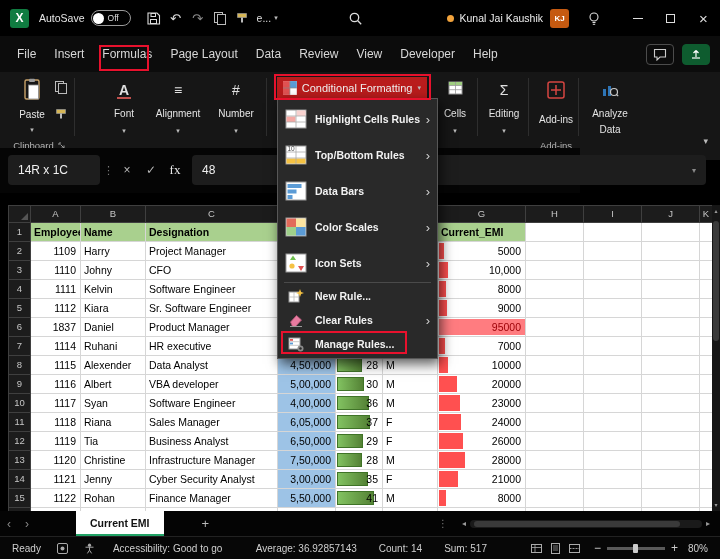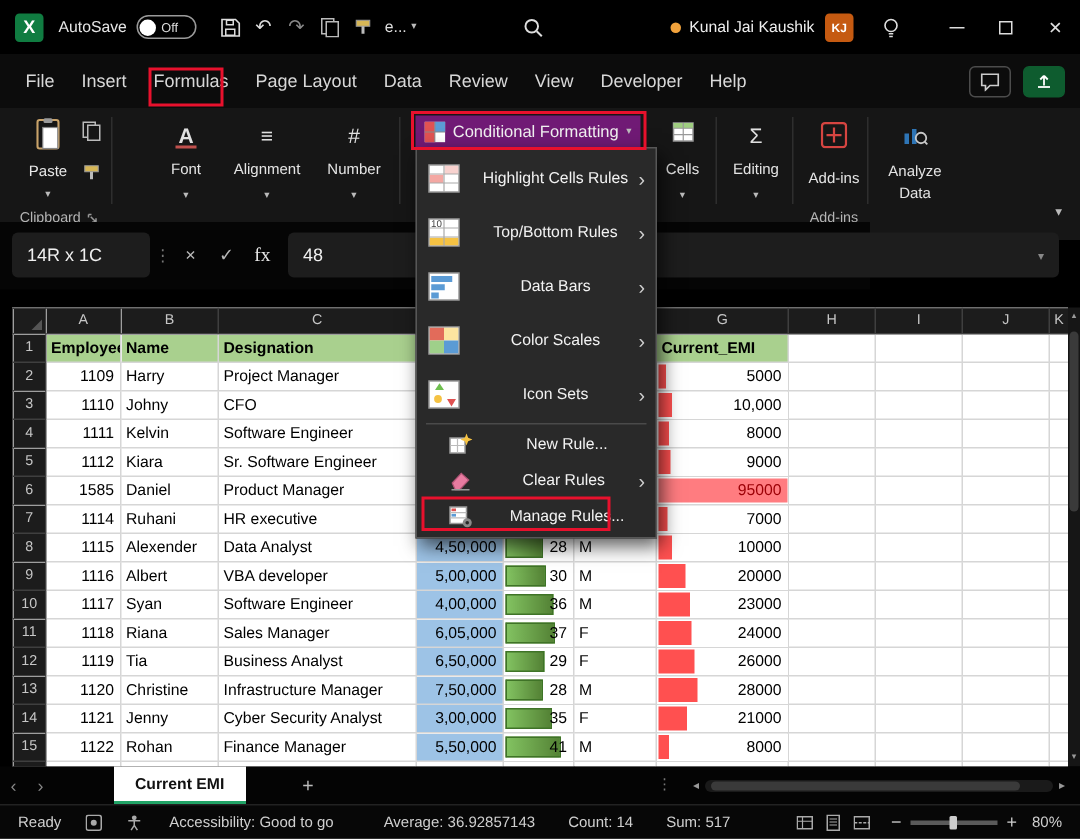--- a/index.html
+++ b/index.html
@@ -50,21 +50,21 @@
                align-items:center; justify-content:space-between; padding:2px 0; font-size:10px; color:#e8e8e8; }
   .mini-col { position:absolute; left:54px; top:8px; display:flex; flex-direction:column; gap:9px; }
   .grp-label { position:absolute; top:68px; font-size:9.5px; color:#b5b5b5; display:flex; align-items:center;
                justify-content:center; gap:4px; }
   .cgroup { position:absolute; top:6px; height:58px; display:flex; flex-direction:column; align-items:center;
             justify-content:space-between; padding:3px 0 1px; color:#e4e4e4; }
   .cg-icon { font-size:14px; height:18px; line-height:18px; color:#e0e0e0; }
   .cg-icon.fontA { border-bottom:2px solid #c0504d; padding:0 2px; font-weight:bold; }
   .cg-label { font-size:10px; }
   .tri { font-size:7px; color:#bbb; line-height:8px; }
-  .cf-btn { position:absolute; left:277px; top:5px; width:150px; height:21px; background:#701a75;
+  .cf-btn { position:absolute; left:277px; top:5px; width:150px; height:21px; background:#b91c1c;
             display:flex; align-items:center; gap:5px; padding:0 6px; font-size:11px; color:#f0f0f0; }
   .cf-btn .lbl { flex:1; white-space:nowrap; }
   .collapse-chev { position:absolute; right:12px; top:64px; font-size:9px; color:#bbb; }
 
   
   .fbar { position:absolute; left:0; top:148px; width:580px; height:45px; background:#050505; }
   .namebox { position:absolute; left:8px; top:7px; width:92px; height:30px; background:#1d1d1d; border-radius:4px;
              display:flex; align-items:center; padding-left:10px; font-size:12px; color:#f0f0f0; }
   .fb-dots { position:absolute; left:103px; top:7px; height:30px; display:flex; align-items:center; color:#777; font-size:11px; }
   .fb-btn { position:absolute; top:7px; height:30px; width:22px; display:flex; align-items:center; justify-content:center;
@@ -99,23 +99,23 @@
   .vscroll { position:absolute; left:712px; top:205px; width:8px; height:306px; background:#161616;
              display:flex; flex-direction:column; align-items:center; }
   .vscroll .arr { font-size:6px; color:#999; height:12px; line-height:12px; }
   .vthumb { width:6px; height:120px; background:#3a3a3a; border-radius:3px; margin-top:4px; }
   .vs-sp { flex:1; }
 
   
   .cf-menu { position:absolute; left:277px; top:98px; width:161px; background:#292929; border:1px solid #575757;
              box-shadow:3px 5px 12px rgba(0,0,0,.65); z-index:50; padding:2px 0; }
   .cf-item { display:flex; align-items:center; height:36px; padding:0 7px 0 5px; color:#f2f2f2; }
-  .cf-item.sm { height:24px;margin-left:11px; }
+  .cf-item.sm { height:24px; }
   .cf-ic { width:26px; display:flex; align-items:center; justify-content:center; }
-  .cf-lbl { font-size:10.5px; font-weight:normal; margin-left:6px; flex:1; white-space:nowrap;text-align:center; }
+  .cf-lbl { font-size:10.5px; font-weight:bold; margin-left:6px; flex:1; white-space:nowrap; }
   .cf-arr { color:#cfcfcf; font-size:13px; }
   .cf-sep { height:1px; background:#4a4a4a; margin:1px 6px; }
 
   
   .tabbar { position:absolute; left:0; top:511px; width:720px; height:25px; background:#040404;
             display:flex; align-items:center; }
   .tb-nav { color:#888; font-size:12px; padding:0 7px; }
   .sheet-tab { margin-left:40px; height:25px; background:#fff; color:#111; font-weight:bold; font-size:10.5px;
                display:flex; align-items:center; padding:0 14px; border-bottom:2px solid var(--accent-green,#21a366); }
   .add-sheet { color:#bbb; font-size:13px; margin-left:38px; }
@@ -451,21 +451,21 @@
           <td class="c num"></td>
           <td class="c txt"></td>
           <td class="c num bars"><span class="rbar" style="width:9.5%"></span><span class="v">9000</span></td>
           <td class="c "></td>
           <td class="c "></td>
           <td class="c "></td>
           <td class="c "></td>
         </tr>
         <tr>
           <td class="hd rh">6</td>
-          <td class="c num">1585</td>
+          <td class="c num">1837</td>
           <td class="c txt">Daniel</td>
           <td class="c txt">Product Manager</td>
           <td class="c num"></td>
           <td class="c num"></td>
           <td class="c txt"></td>
           <td class="c num bars hl"><span class="rbar" style="width:100.0%"></span><span class="v">95000</span></td>
           <td class="c "></td>
           <td class="c "></td>
           <td class="c "></td>
           <td class="c "></td>

